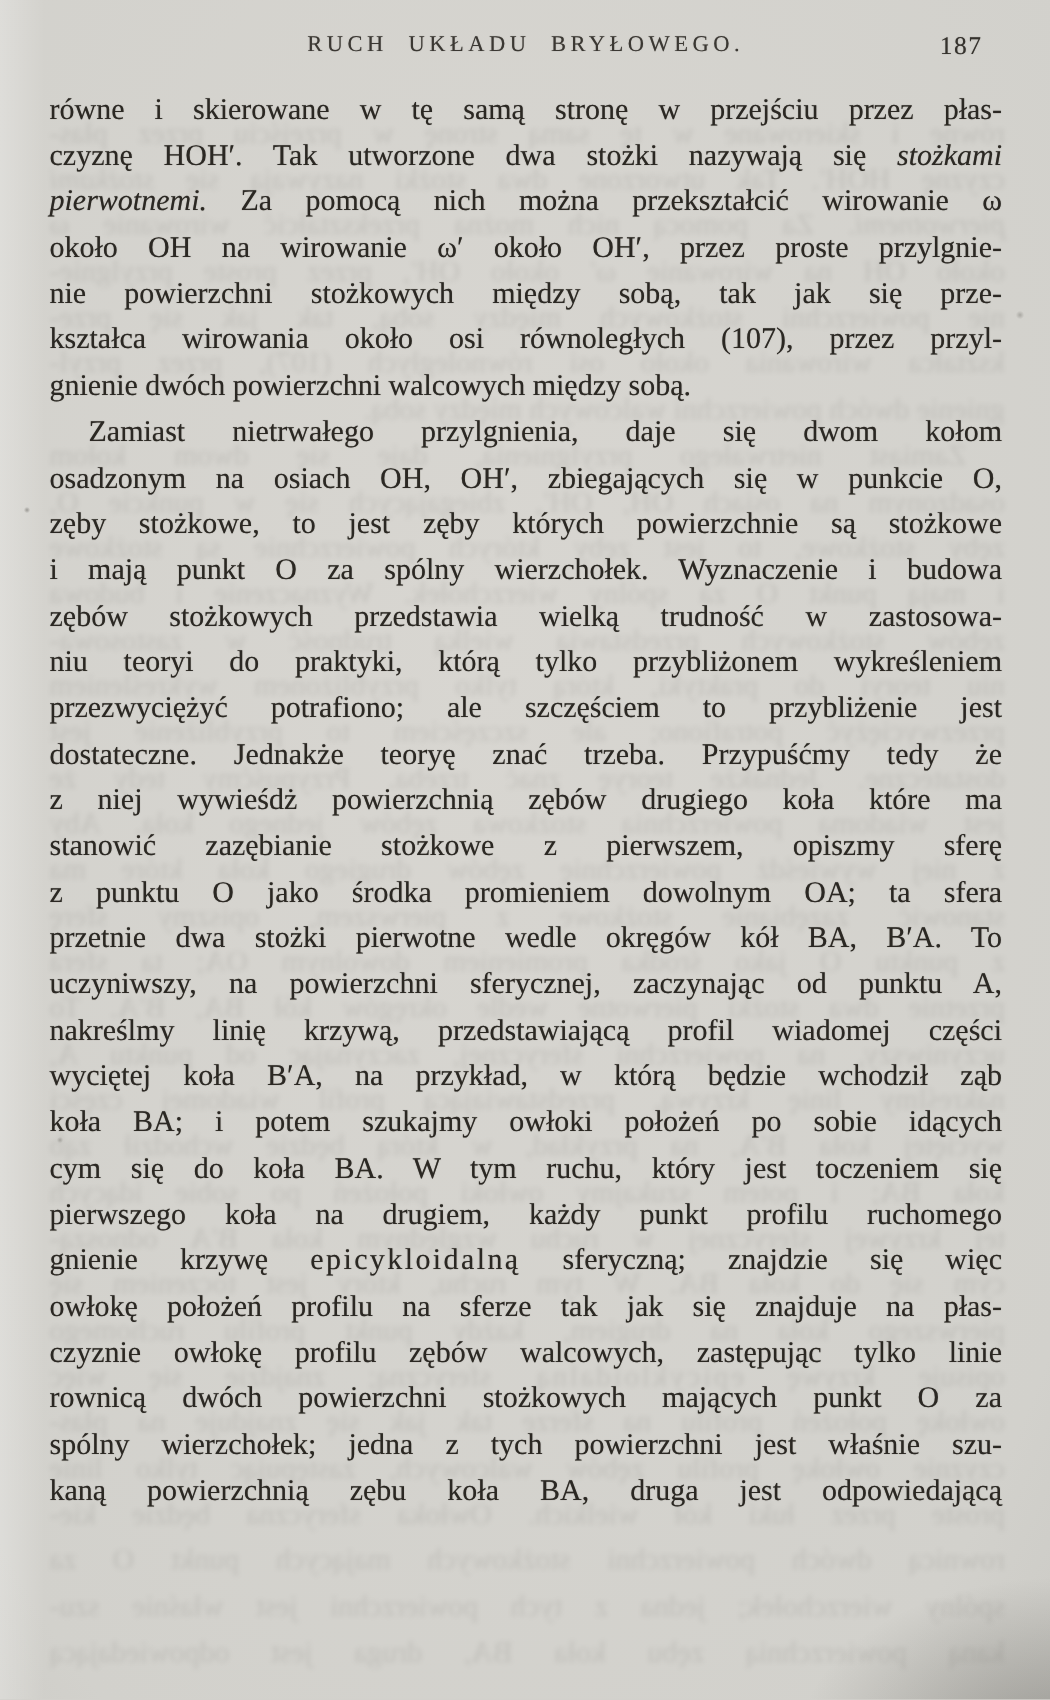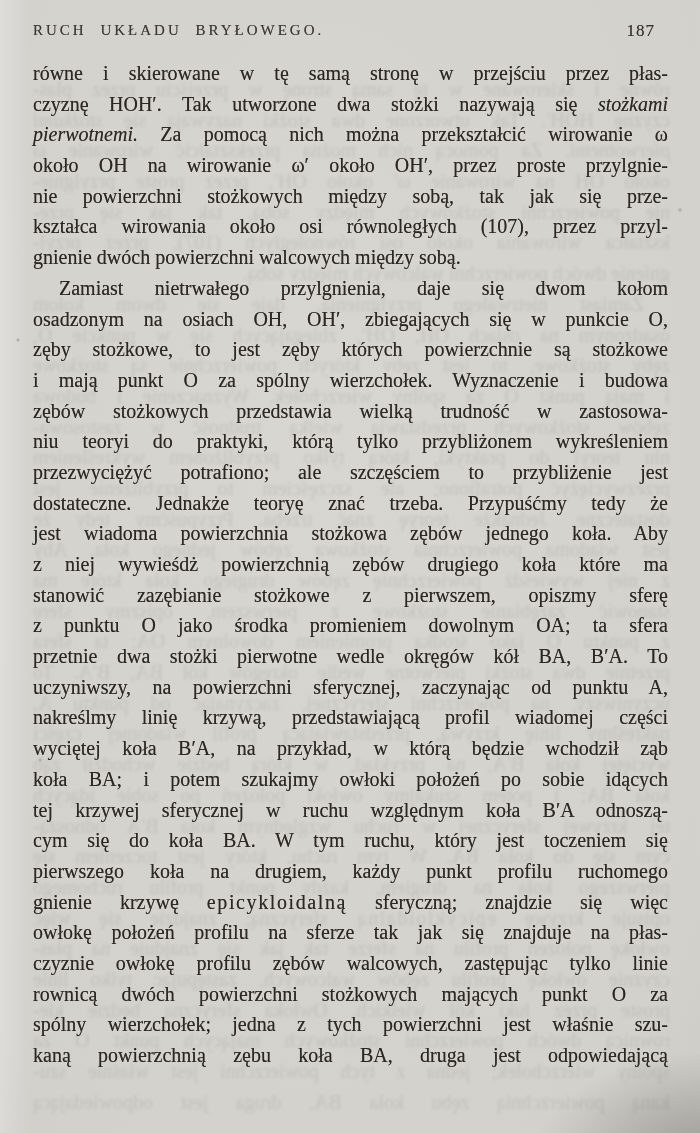--- a/index.html
+++ b/index.html
@@ -26,21 +26,21 @@
 
   
   .header {
     position: relative;
     height: 24px;
     margin-bottom: 12px;
     z-index: 2;
   }
   .title {
     display: block;
-    text-align: left;
+    text-align: center;
     font-size: 15px;
     letter-spacing: 3px;
     word-spacing: 7px;
     color: #3b3833;
     text-shadow: 0 0 .6px rgba(59,56,51,.5);
   }
   .pagenum {
     position: absolute;
     right: 13px; top: -1px;
     font-size: 17px;
@@ -138,30 +138,28 @@
       <div class="line"><span>kształca wirowania około osi równoległych (107), przez przyl-</span></div>
       <div class="line end"><span>gnienie dwóch powierzchni walcowych między sobą.</span></div>
       <div class="line indent"><span>Zamiast nietrwałego przylgnienia, daje się dwom kołom</span></div>
       <div class="line"><span>osadzonym na osiach OH, OH′, zbiegających się w punkcie O,</span></div>
       <div class="line"><span>zęby stożkowe, to jest zęby których powierzchnie są stożkowe</span></div>
       <div class="line"><span>i mają punkt O za spólny wierzchołek. Wyznaczenie i budowa</span></div>
       <div class="line"><span>zębów stożkowych przedstawia wielką trudność w zastosowa-</span></div>
       <div class="line"><span>niu teoryi do praktyki, którą tylko przybliżonem wykreśleniem</span></div>
       <div class="line"><span>przezwyciężyć potrafiono; ale szczęściem to przybliżenie jest</span></div>
       <div class="line"><span>dostateczne. Jednakże teoryę znać trzeba. Przypuśćmy tedy że</span></div>
-      <div class="line"><span>jest wiadoma powierzchnia stożkowa zębów jednego koła. Aby</span></div>
       <div class="line"><span>z niej wywieśdż powierzchnią zębów drugiego koła które ma</span></div>
       <div class="line"><span>stanowić zazębianie stożkowe z pierwszem, opiszmy sferę</span></div>
       <div class="line"><span>z punktu O jako środka promieniem dowolnym OA; ta sfera</span></div>
       <div class="line"><span>przetnie dwa stożki pierwotne wedle okręgów kół BA, B′A. To</span></div>
       <div class="line"><span>uczyniwszy, na powierzchni sferycznej, zaczynając od punktu A,</span></div>
       <div class="line"><span>nakreślmy linię krzywą, przedstawiającą profil wiadomej części</span></div>
       <div class="line"><span>wyciętej koła B′A, na przykład, w którą będzie wchodził ząb</span></div>
       <div class="line"><span>koła BA; i potem szukajmy owłoki położeń po sobie idących</span></div>
-      <div class="line"><span>tej krzywej sferycznej w ruchu względnym koła B′A odnoszą-</span></div>
       <div class="line"><span>cym się do koła BA. W tym ruchu, który jest toczeniem się</span></div>
       <div class="line"><span>pierwszego koła na drugiem, każdy punkt profilu ruchomego</span></div>
       <div class="line"><span>gnienie krzywę </span><span class="spaced">epicykloidalną</span><span> sferyczną; znajdzie się więc</span></div>
       <div class="line"><span>owłokę położeń profilu na sferze tak jak się znajduje na płas-</span></div>
       <div class="line"><span>czyznie owłokę profilu zębów walcowych, zastępując tylko linie</span></div>
       <div class="line"><span>rownicą dwóch powierzchni stożkowych mających punkt O za</span></div>
       <div class="line"><span>spólny wierzchołek; jedna z tych powierzchni jest właśnie szu-</span></div>
       <div class="line"><span>kaną powierzchnią zębu koła BA, druga jest odpowiedającą</span></div>
     </div>
 </div>

